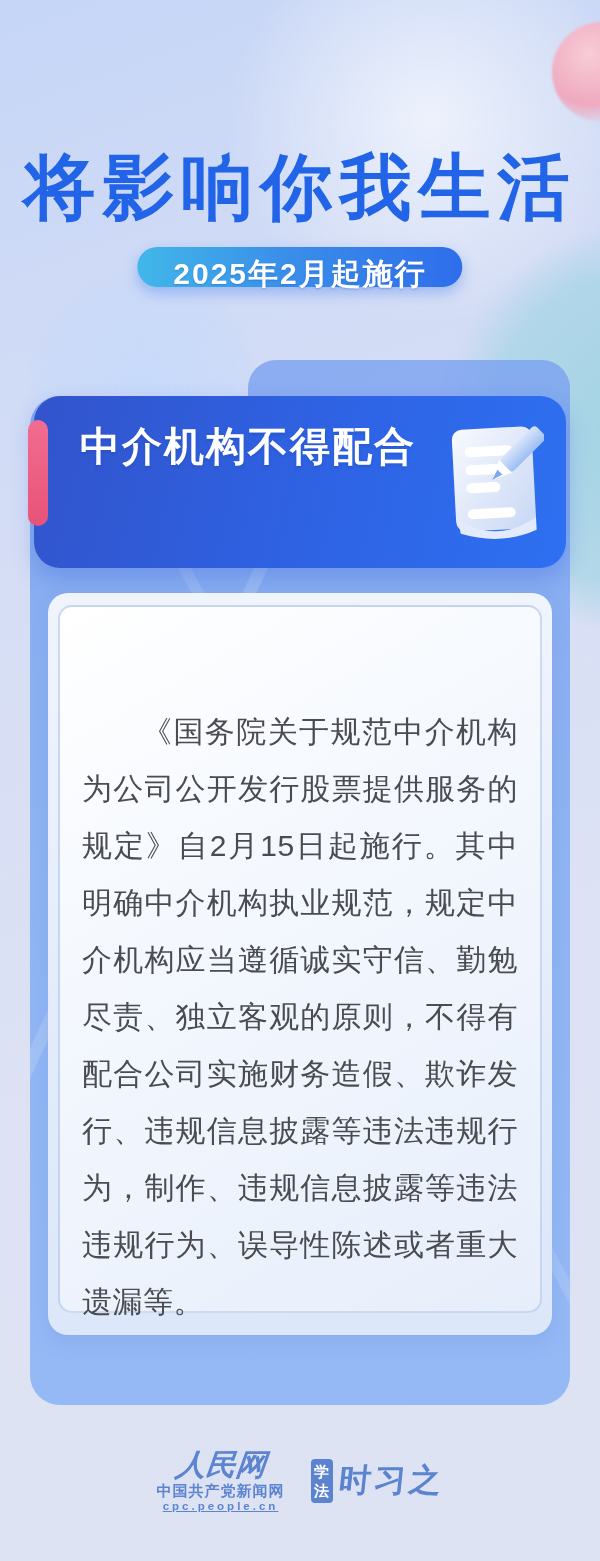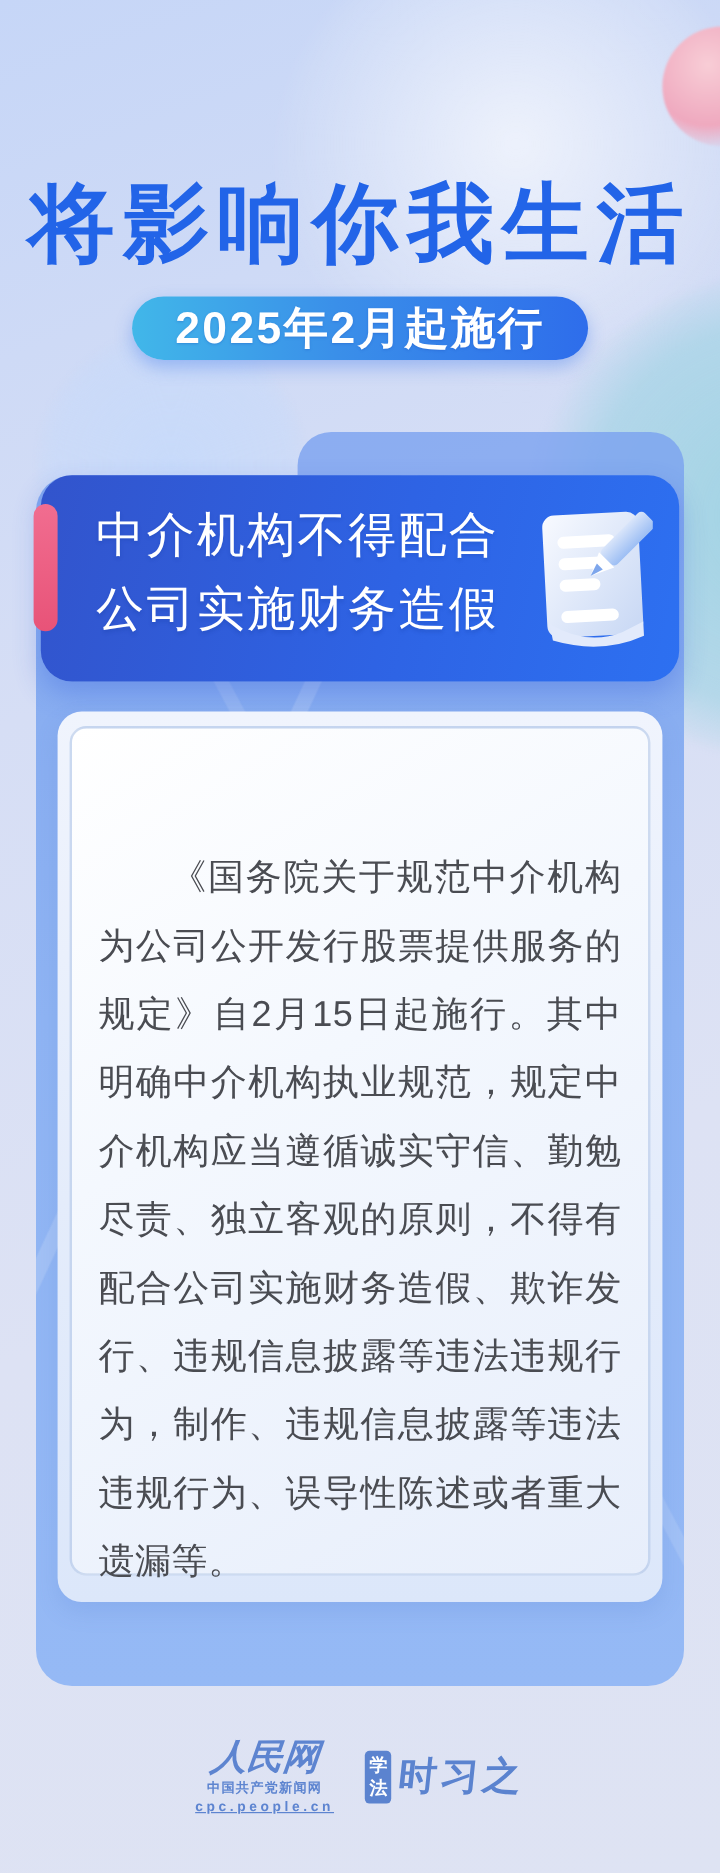--- a/index.html
+++ b/index.html
@@ -15,57 +15,57 @@
   .aqua-circle{left:440px;top:230px;width:420px;height:400px;
     background:radial-gradient(circle at 50% 50%,rgba(150,209,224,.85) 0%,rgba(150,209,224,.55) 55%,rgba(150,209,224,0) 72%);filter:blur(4px);}
   .soft-circle-left{left:30px;top:275px;width:225px;height:225px;
     background:radial-gradient(circle,rgba(199,218,250,.95) 0%,rgba(199,218,250,.5) 62%,rgba(199,218,250,0) 75%);filter:blur(2px);}
   
   .title{position:absolute;left:0;width:600px;text-align:center;color:#2264e8;
     font-weight:900;font-size:72px;letter-spacing:7px;line-height:82px;white-space:nowrap;}
   .title-1{top:62px;}
   .title-2{top:146px;text-align:center;}
   .badge{position:absolute;top:247px;left:50%;transform:translateX(-50%);
-    height:53px;line-height:53px;padding:0 36px;border-radius:27px;
+    height:40px;line-height:53px;padding:0 36px;border-radius:27px;
     background:linear-gradient(90deg,#41b7e9 0%,#3a8fe9 45%,#2e6deb 100%);
-    color:#ffffff;font-size:37px;font-weight:bold;letter-spacing:2px;white-space:nowrap;
+    color:#ffffff;font-size:30px;font-weight:bold;letter-spacing:2px;white-space:nowrap;
     box-shadow:0 6px 14px rgba(46,109,235,.35);text-shadow:0 1px 2px rgba(30,80,190,.35);}
   
   .band{position:absolute;left:248px;top:360px;width:322px;height:140px;border-radius:28px;
     background:rgba(120,160,240,.78);}
   .stack{position:absolute;left:30px;top:396px;width:540px;height:1009px;border-radius:30px;
     background:linear-gradient(180deg,#84a9ef 0%,#8fb4f3 45%,#95b9f5 100%);}
   .stack::before{content:"";position:absolute;inset:0;border-radius:30px;
     background:
       linear-gradient(115deg,transparent 30%,rgba(255,255,255,.16) 30.2%,rgba(255,255,255,.16) 31.4%,transparent 31.6%),
       linear-gradient(62deg,transparent 55%,rgba(255,255,255,.13) 55.2%,rgba(255,255,255,.13) 56.2%,transparent 56.4%);}
   .header-card{position:absolute;left:34px;top:396px;width:532px;height:172px;border-radius:26px;
     background:linear-gradient(103deg,#3254cc 0%,#2e63e4 55%,#2d70f1 100%);
     box-shadow:0 10px 22px rgba(45,90,220,.30);}
   .accent-bar{position:absolute;left:-6px;top:24px;width:20px;height:106px;border-radius:10px;
     background:linear-gradient(180deg,#f16d90 0%,#e85378 100%);}
-  .heading{position:absolute;left:46px;top:19px;color:#ffffff;font-size:40px;font-weight:normal;
+  .heading{position:absolute;left:46px;top:19px;color:#ffffff;font-size:40px;font-weight:bold;
     letter-spacing:2px;line-height:62px;white-space:nowrap;text-shadow:0 2px 3px rgba(20,60,160,.25);}
   .doc-icon{position:absolute;right:22px;top:22px;width:100px;height:128px;}
   
   .light-card{position:absolute;left:48px;top:593px;width:504px;height:742px;border-radius:20px;
     background:linear-gradient(180deg,#f0f4fd 0%,#e4ecfb 55%,#dce7fa 100%);
     box-shadow:0 8px 18px rgba(90,130,210,.18);}
   .inner-card{position:absolute;left:10px;top:12px;right:10px;bottom:22px;border-radius:14px;
     border:2px solid rgba(165,190,228,.55);
     background:linear-gradient(150deg,#ffffff 0%,#f4f8fe 40%,#e7eefb 100%);}
   .body-text{margin:0;padding:96px 22px 0 22px;font-size:30px;line-height:57px;color:#4a4c52;
     font-weight:500;text-align:justify;text-indent:2em;word-break:break-all;letter-spacing:.5px;}
   
   .footer{position:absolute;left:0;top:1448px;width:600px;display:flex;justify-content:center;
     align-items:center;gap:26px;}
   .people-block{text-align:center;color:#5d84d0;}
   .people-script{font-family:"DejaVu Serif",serif;font-style:italic;font-weight:bold;font-size:30px;
     line-height:34px;transform:skewX(-6deg);}
-  .people-sub{font-size:11px;font-weight:bold;letter-spacing:1px;line-height:17px;}
+  .people-sub{font-size:15px;font-weight:bold;letter-spacing:1px;line-height:17px;}
   .people-url{font-size:11.5px;font-weight:bold;letter-spacing:3px;line-height:15px;text-decoration:underline;}
   .xuefa-block{display:flex;align-items:center;gap:6px;}
   .xuefa-badge{width:22px;height:44px;border-radius:4px;background:#5b83cf;color:#ffffff;
     display:flex;flex-direction:column;align-items:center;justify-content:center;
     font-size:15px;font-weight:bold;line-height:19px;}
   .shixizhi{color:#5b83cf;font-size:32px;font-weight:900;letter-spacing:3px;
     transform:skewX(-6deg);white-space:nowrap;}
 </style>
 </head>
 <body>
@@ -80,21 +80,20 @@
   <div class="title title-2">将影响你我生活</div>
   <div class="badge">2025年2月起施行</div>
 
   <div class="band"></div>
   <div class="stack"></div>
 
   <div class="header-card">
     <div class="accent-bar"></div>
     <div class="heading">
       <div>中介机构不得配合</div>
-      <div>公司实施财务造假</div>
     </div>
     <svg class="doc-icon" viewBox="0 0 100 128">
       <defs>
         <linearGradient id="pg" x1="0" y1="0" x2="1" y2="1">
           <stop offset="0" stop-color="#f8faff"></stop>
           <stop offset="1" stop-color="#c7d7f4"></stop>
         </linearGradient>
         <linearGradient id="pcl" x1="0" y1="0" x2="1" y2="0">
           <stop offset="0" stop-color="#d9e5fa"></stop>
           <stop offset="1" stop-color="#9cbef4"></stop>

